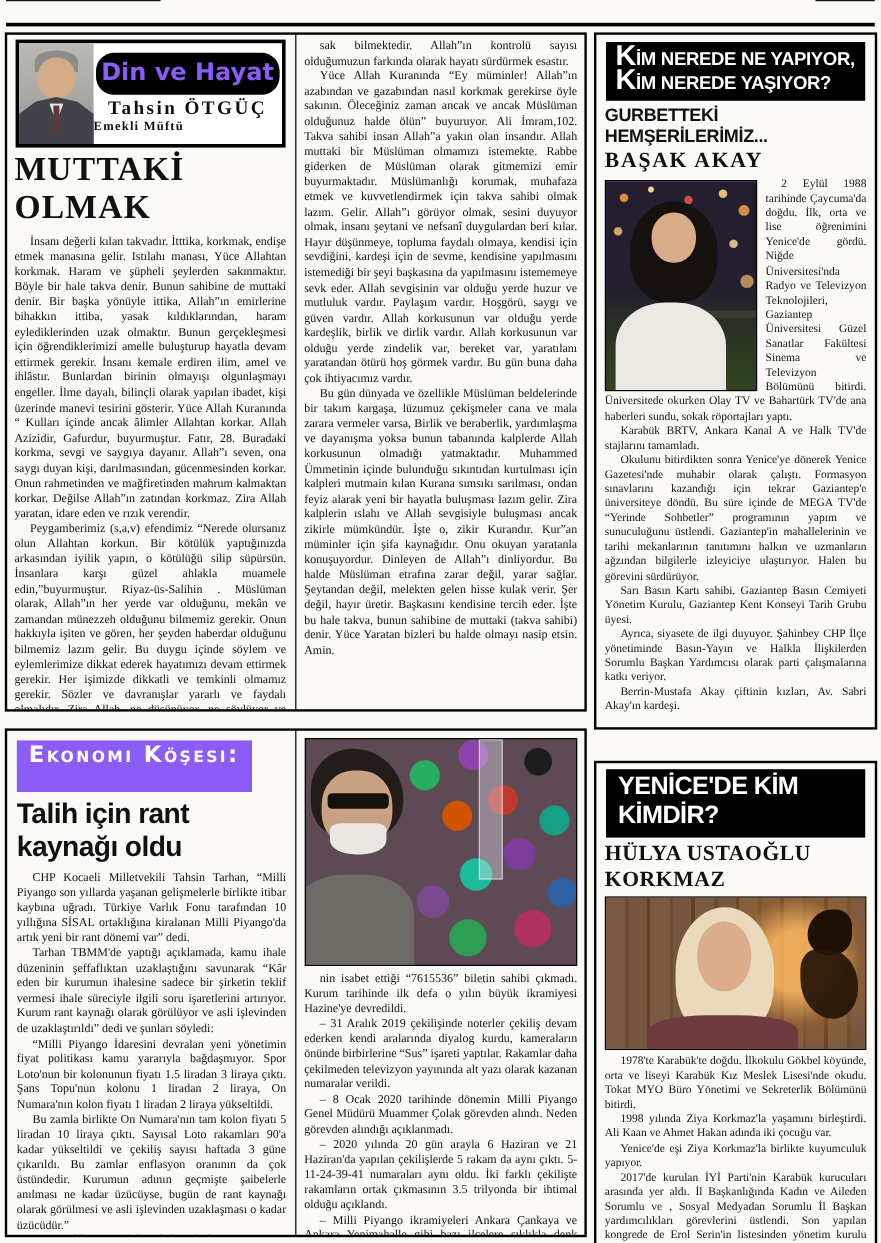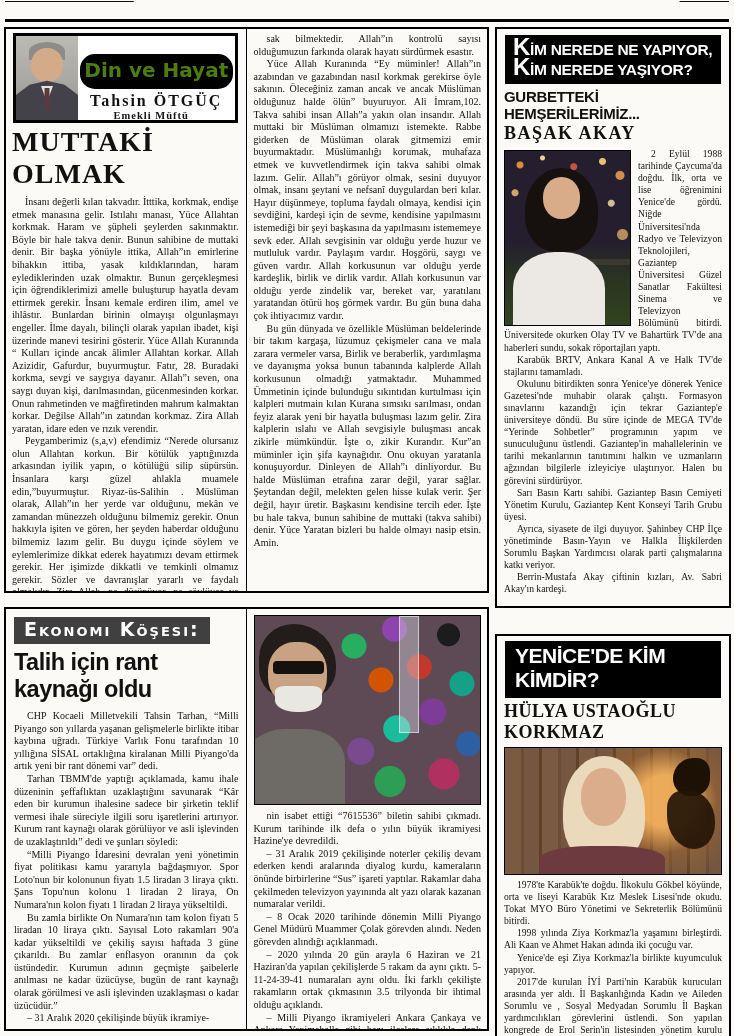--- a/index.html
+++ b/index.html
@@ -31,34 +31,34 @@
                width:36px; height:18px; border-radius:50% 50% 0 0; background:#8e8c88; }
   .dvh-photo .face { position:absolute; left:50%; top:12px; transform:translateX(-50%);
                width:32px; height:34px; border-radius:48%; background:#d3ab89; }
   .dvh-photo .suit { position:absolute; bottom:0; left:-4px; right:-4px; height:40px; background:#43414a;
                clip-path:polygon(0 100%,0 45%,25% 12%,50% 2%,75% 12%,100% 45%,100% 100%); }
   .dvh-photo .shirt { position:absolute; bottom:18px; left:50%; transform:translateX(-50%);
                width:12px; height:16px; background:#e8e6e0; clip-path:polygon(0 0,100% 0,50% 100%); }
   .dvh-photo .tie { position:absolute; bottom:10px; left:50%; transform:translateX(-50%);
                width:5px; height:22px; background:#5d3a3a; }
   .dvh-right { flex:1; display:flex; flex-direction:column; }
-  .dvh-pill { background:#000; color:#4d7c0f; border-radius:15px; margin:18px 2px 3px;
+  .dvh-pill { background:#000; color:#8b5cf6; border-radius:15px; margin:8px 2px 3px;
               font-family:"DejaVu Sans", sans-serif; font-weight:bold; font-size:20px;
               text-align:center; padding:4px 0 7px; }
   .dvh-author { text-align:center; font-weight:bold; font-size:16px; letter-spacing:2px; }
-  .dvh-role { text-align:center; font-weight:bold; font-size:10.5px; letter-spacing:1px; padding-right:10px; }
+  .dvh-role { text-align:left; font-weight:bold; font-size:10.5px; letter-spacing:1px; padding-right:10px; }
   .h-muttaki { font-weight:bold; font-size:28px; letter-spacing:1px; text-align:left; margin:3px 0 6px; }
 
   
   #box2 { left:4px; top:607px; width:485px; height:424px; display:flex; }
   #box2 .c1 { width:50%; border-right:1.5px solid #000; padding:5px 7px 3px 8px; overflow:hidden; }
   #box2 .c2 { width:50%; padding:4px 6px 3px 7px; overflow:hidden; }
-  .eko-kicker { display:inline-block; background:#404040; color:#fff; font-family:"DejaVu Sans", sans-serif;
+  .eko-kicker { display:inline-block; background:#8b5cf6; color:#fff; font-family:"DejaVu Sans", sans-serif;
                 font-weight:bold; font-size:19px; font-variant:small-caps; letter-spacing:2px;
-                padding:1px 10px 4px; margin:3px 0 4px; }
+                padding:1px 10px 20px; margin:3px 0 4px; }
   .eko-headline { font-family:"Liberation Sans", sans-serif; font-weight:bold; font-size:23.5px;
                   letter-spacing:-0.5px; margin:1px 0 7px; }
   .eko-photo { width:100%; height:190px; border:1px solid #000; position:relative; overflow:hidden;
       margin:2px 0 5px; background-color:#5d4a55;
       background-image:
         radial-gradient(circle at 86% 10%, #1c1c1c 0 11px, transparent 12px),
         radial-gradient(circle at 62% 7%,  #8e44ad 0 12px, transparent 13px),
         radial-gradient(circle at 44% 16%, #27ae60 0 12px, transparent 13px),
         radial-gradient(circle at 73% 27%, #c0392b 0 12px, transparent 13px),
         radial-gradient(circle at 92% 36%, #16a085 0 12px, transparent 13px),

